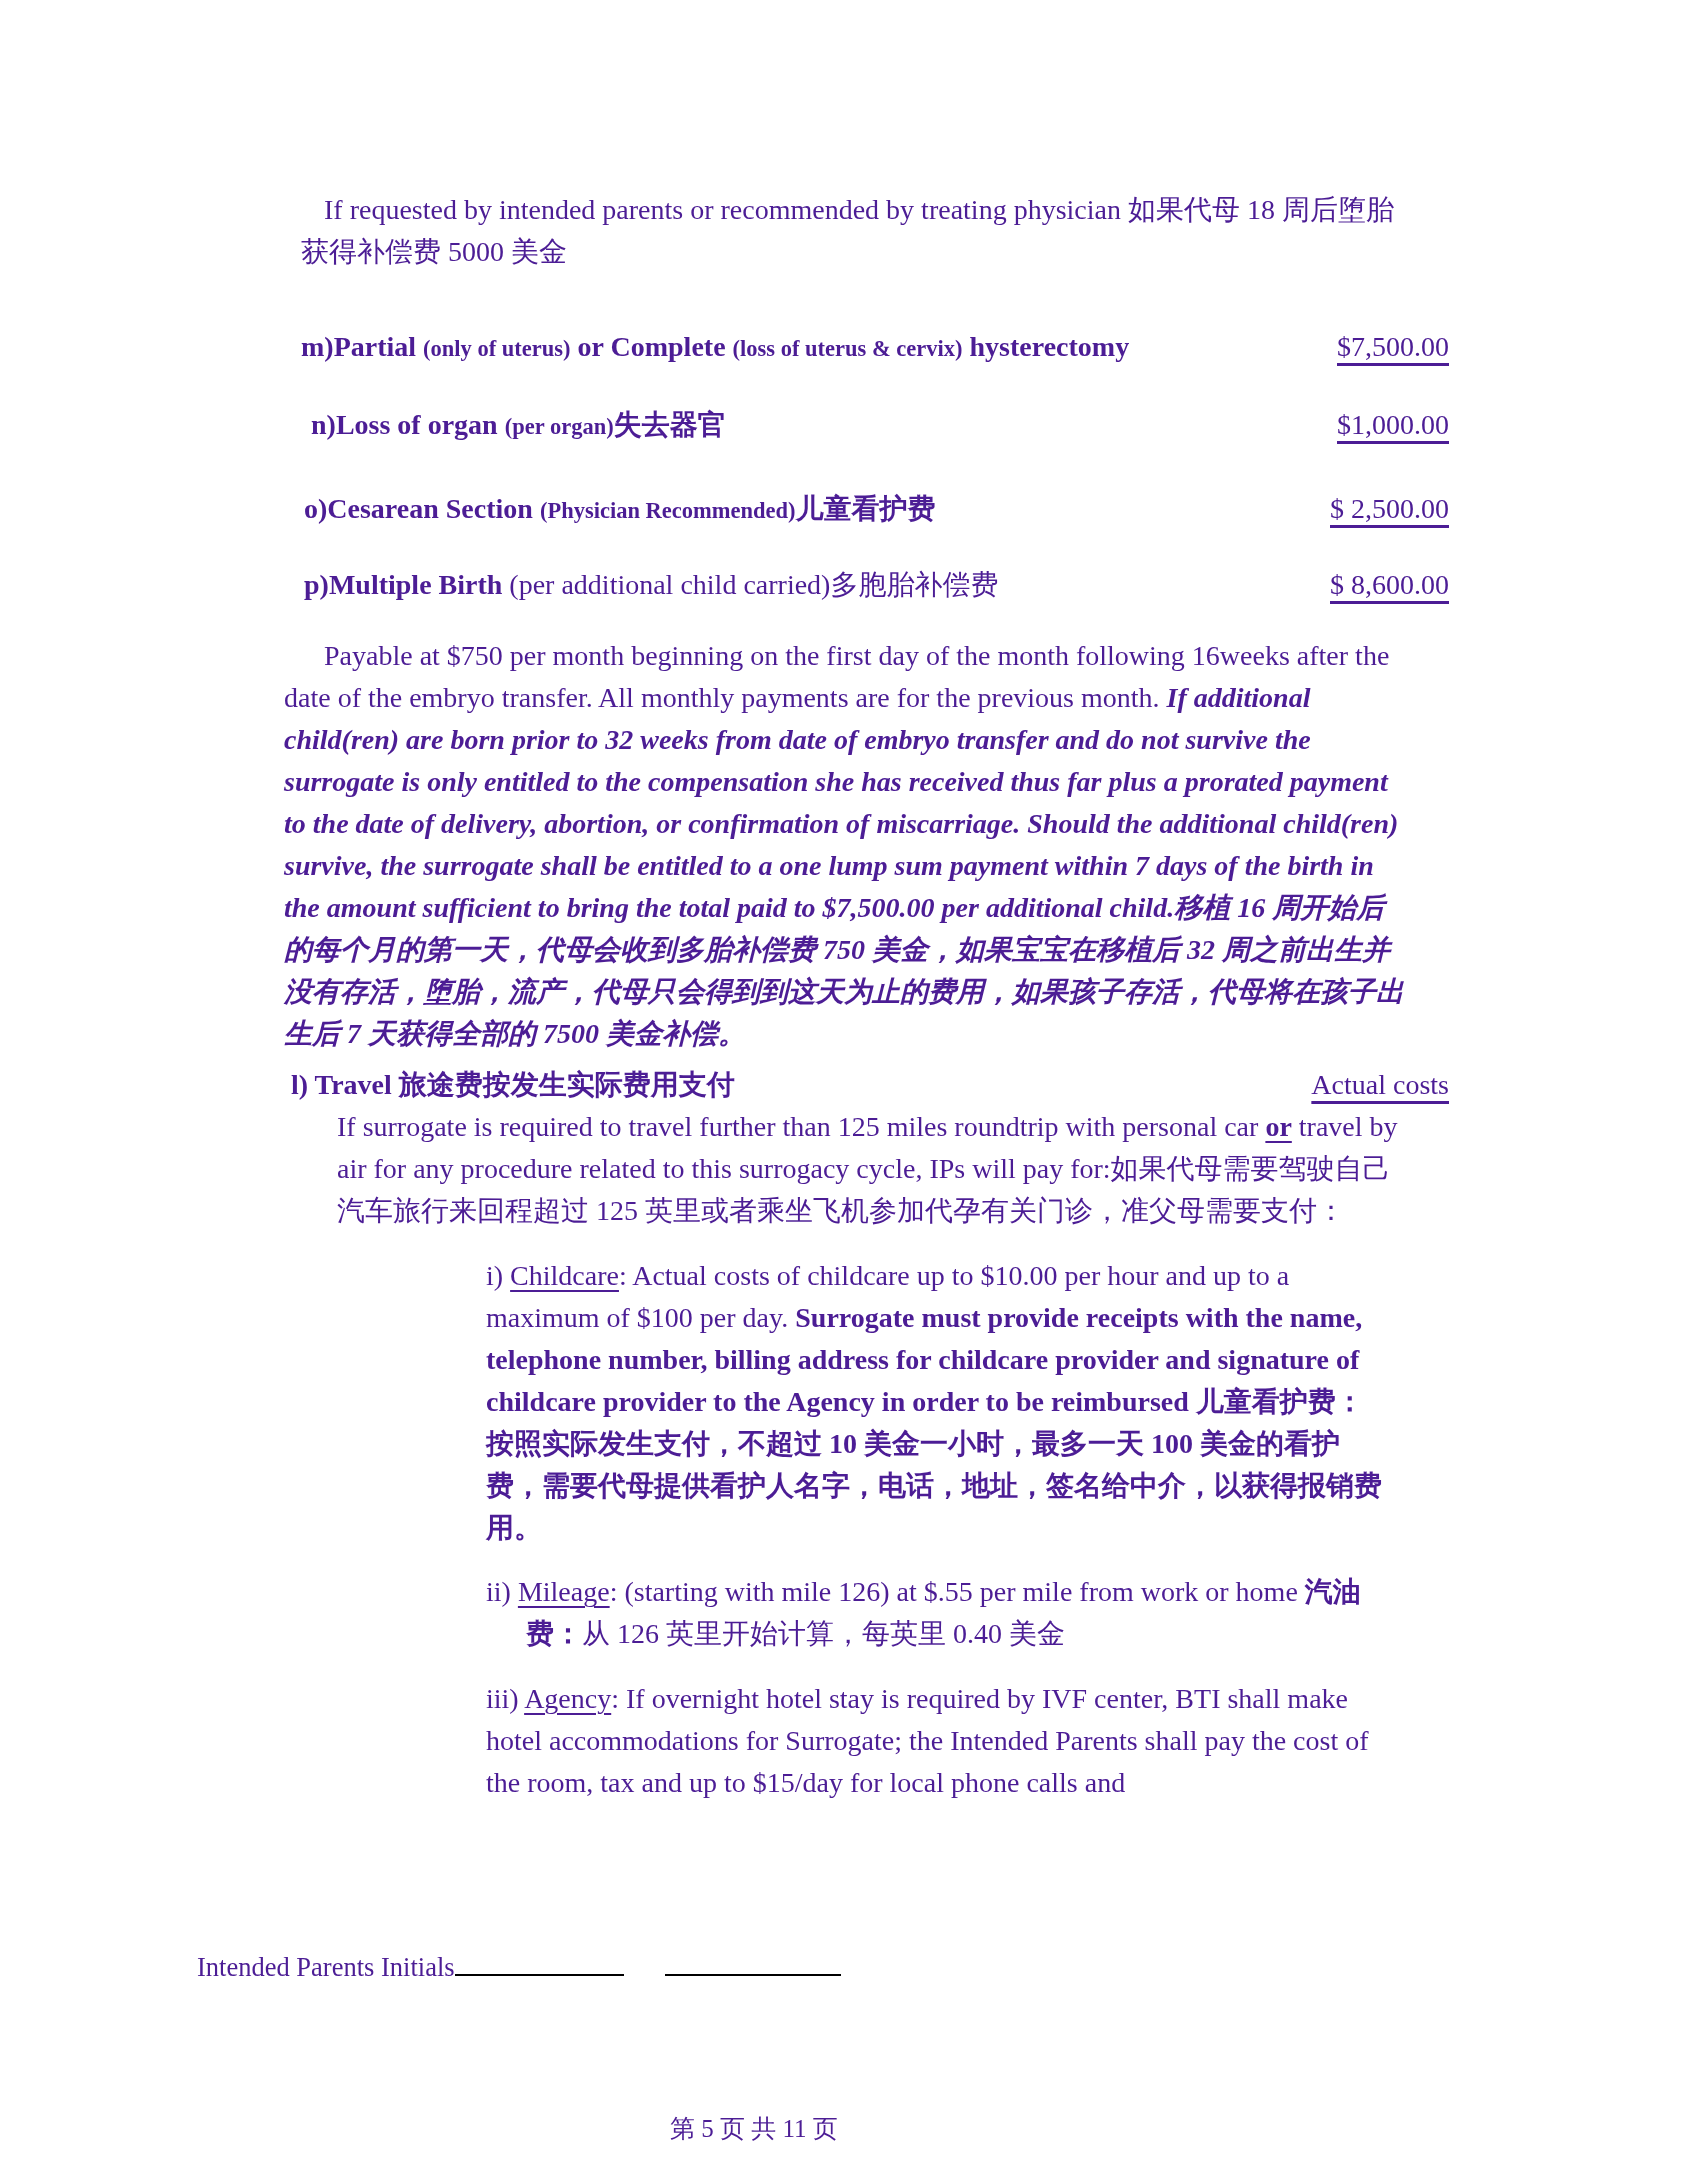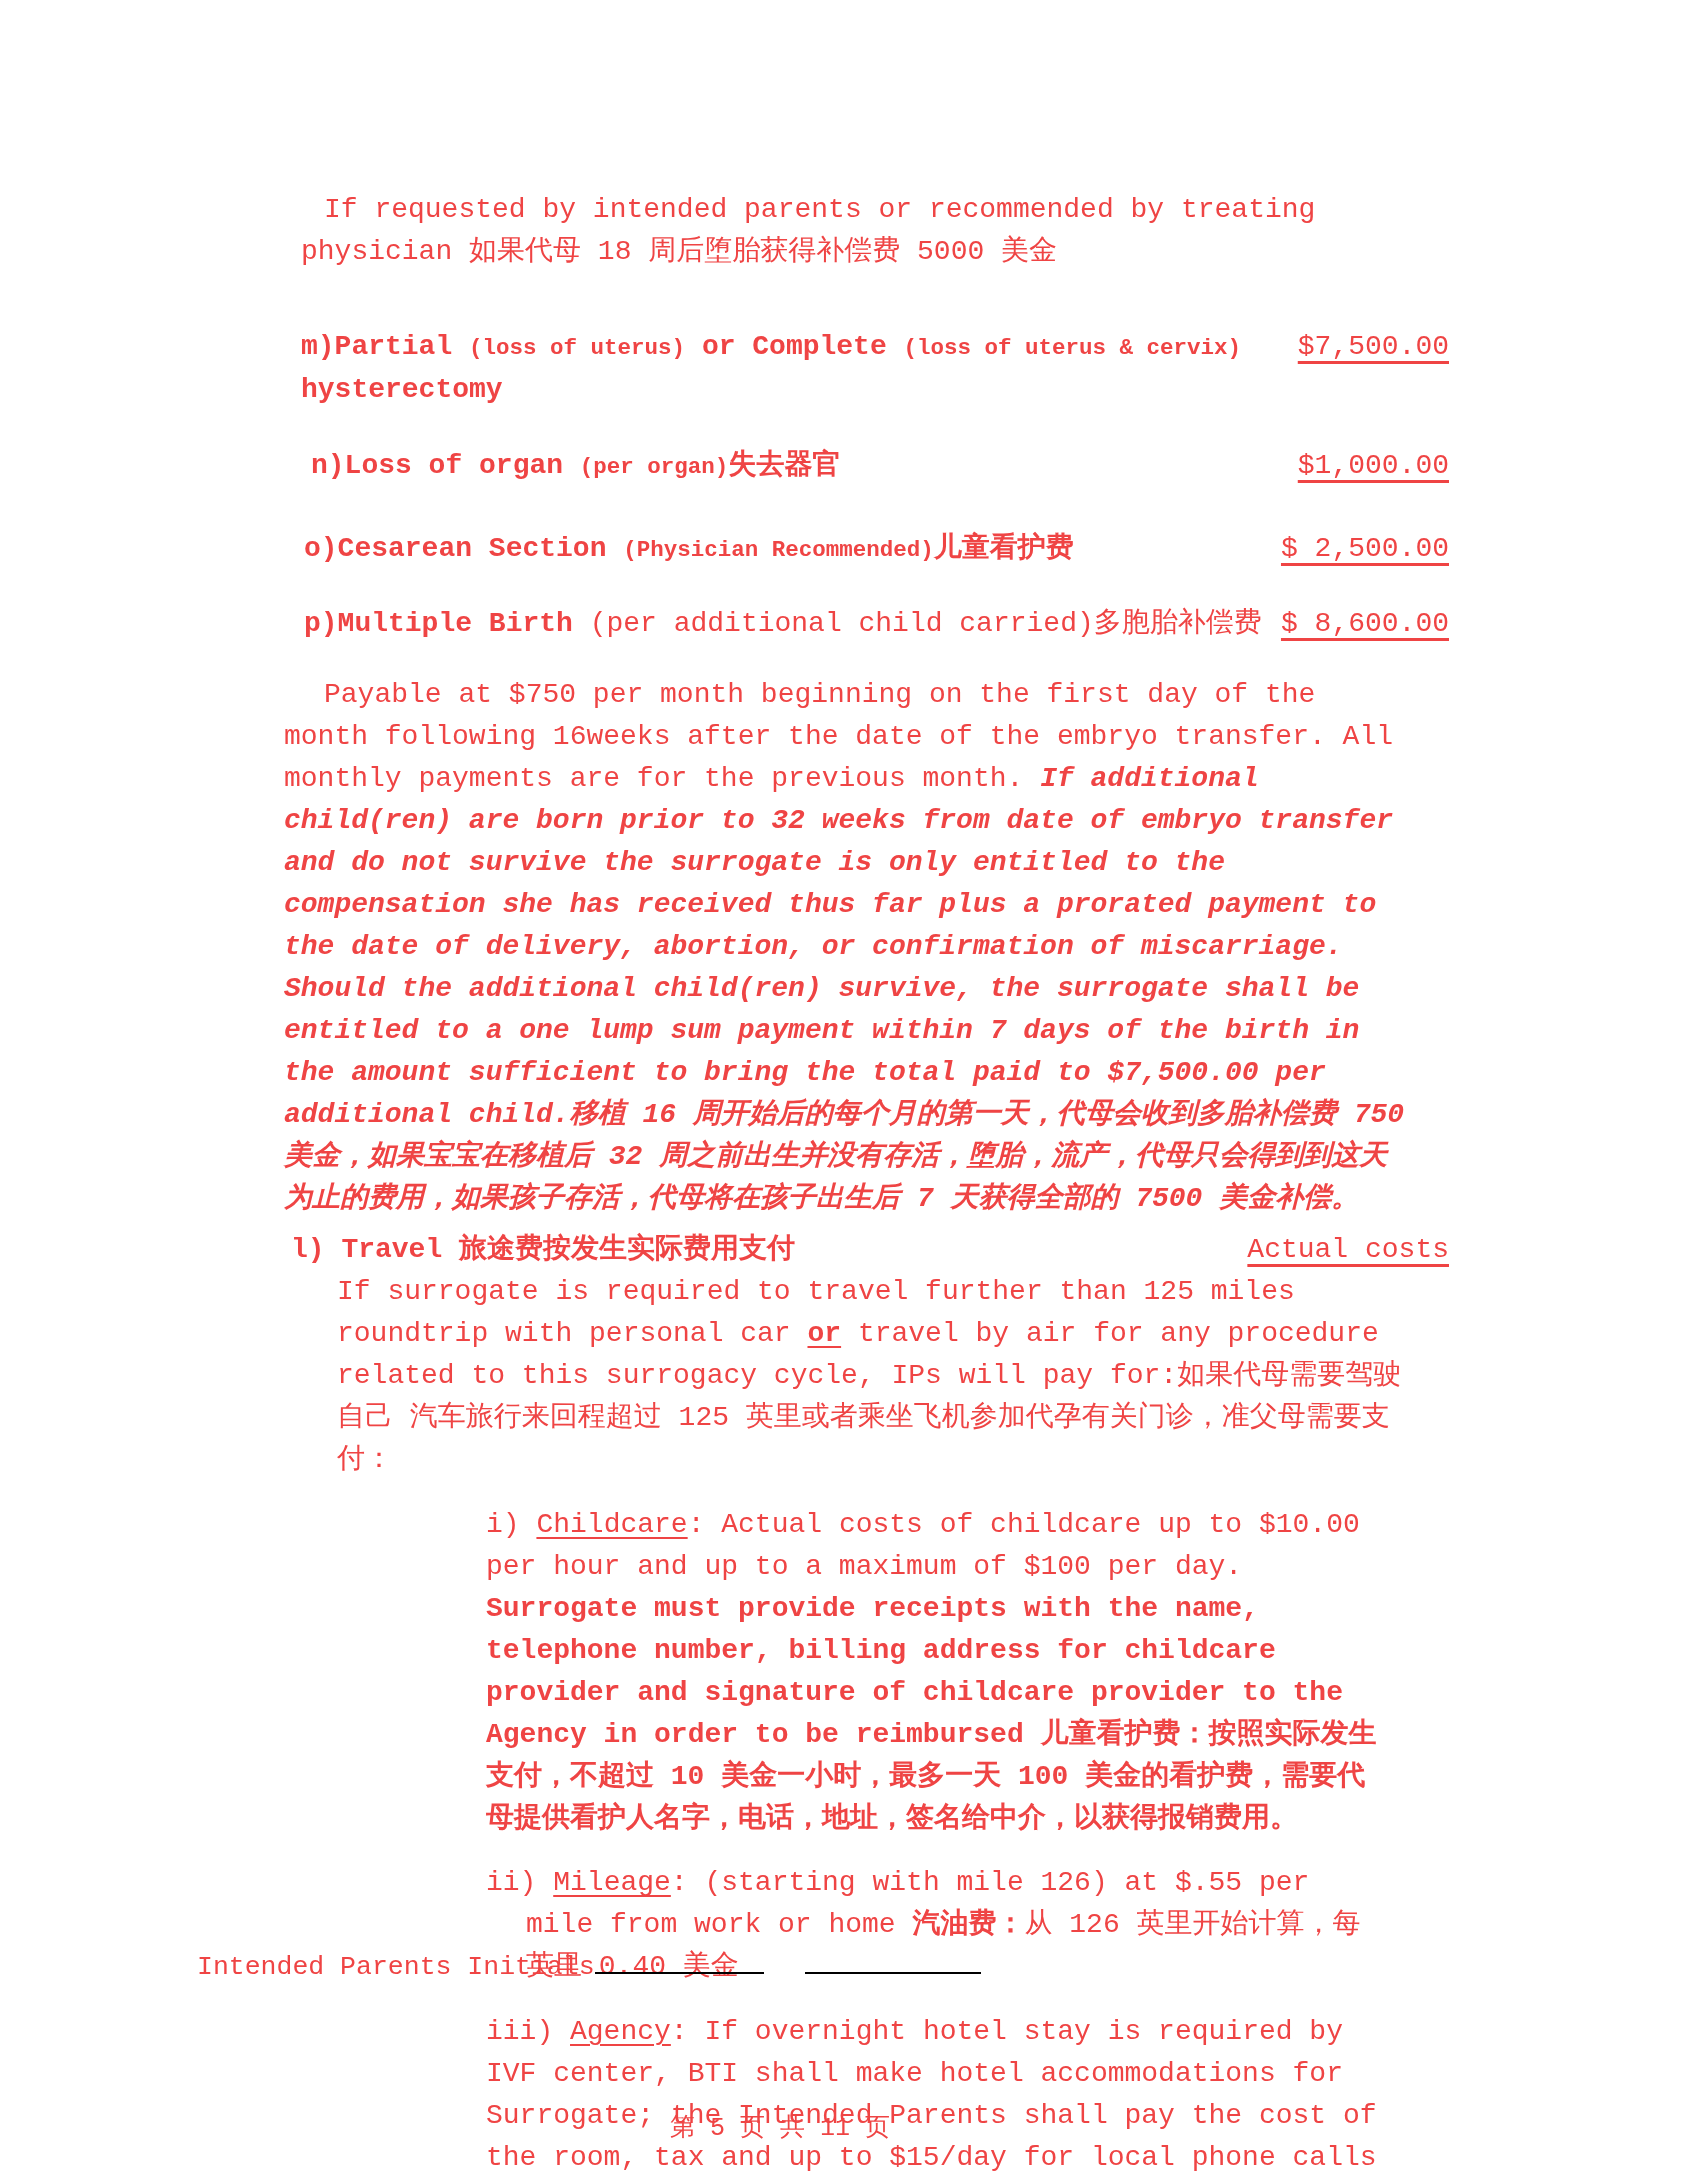--- a/index.html
+++ b/index.html
@@ -2,22 +2,22 @@
 <html style="font-size:10.6px"><head>
 <meta charset="utf-8">
 <style>
   * { box-sizing: border-box; }
   html, body { margin: 0; padding: 0; background: #ffffff; }
   .page {
     position: relative;
     width: 1687px;
     height: 2183px;
     background: #ffffff;
-    color: #ef4444;
-    font-family: Liberation Mono, monospace;
+    color: #4c1d95;
+    font-family: Liberation Serif, serif;
     font-size: 28px;
     line-height: 42px;
   }
   p { margin: 0; }
   .b  { font-weight: bold; }
   .bi { font-weight: bold; font-style: italic; }
   .small { font-size: 22.5px; }
   .u-word {
     text-decoration: underline;
     text-decoration-thickness: 2px;
@@ -75,21 +75,21 @@
 </head>
 <body>
 
 <div class="page">
 
   <p class="intro">
     <span>If requested by intended parents or recommended by treating physician 如果代母 18 周后堕胎获得补偿费 5000 美金</span>
   </p>
 
   <div class="hrow m-head">
-    <span><span class="b">m)Partial </span><span class="b small">(loss of uterus)</span><span class="b"> or Complete </span><span class="b small">(loss of uterus &amp; cervix)</span><span class="b"> hysterectomy</span></span>
+    <span><span class="b">m)Partial </span><span class="b small">(only of uterus)</span><span class="b"> or Complete </span><span class="b small">(loss of uterus &amp; cervix)</span><span class="b"> hysterectomy</span></span>
     <span class="amount">$7,500.00</span>
   </div>
 
   <div class="hrow n-head">
     <span><span class="b">n)Loss of organ </span><span class="b small">(per organ)</span><span class="b">失去器官</span></span>
     <span class="amount">$1,000.00</span>
   </div>
 
   <div class="hrow o-head">
     <span><span class="b">o)Cesarean Section </span><span class="b small">(Physician Recommended)</span><span class="b">儿童看护费</span></span>

